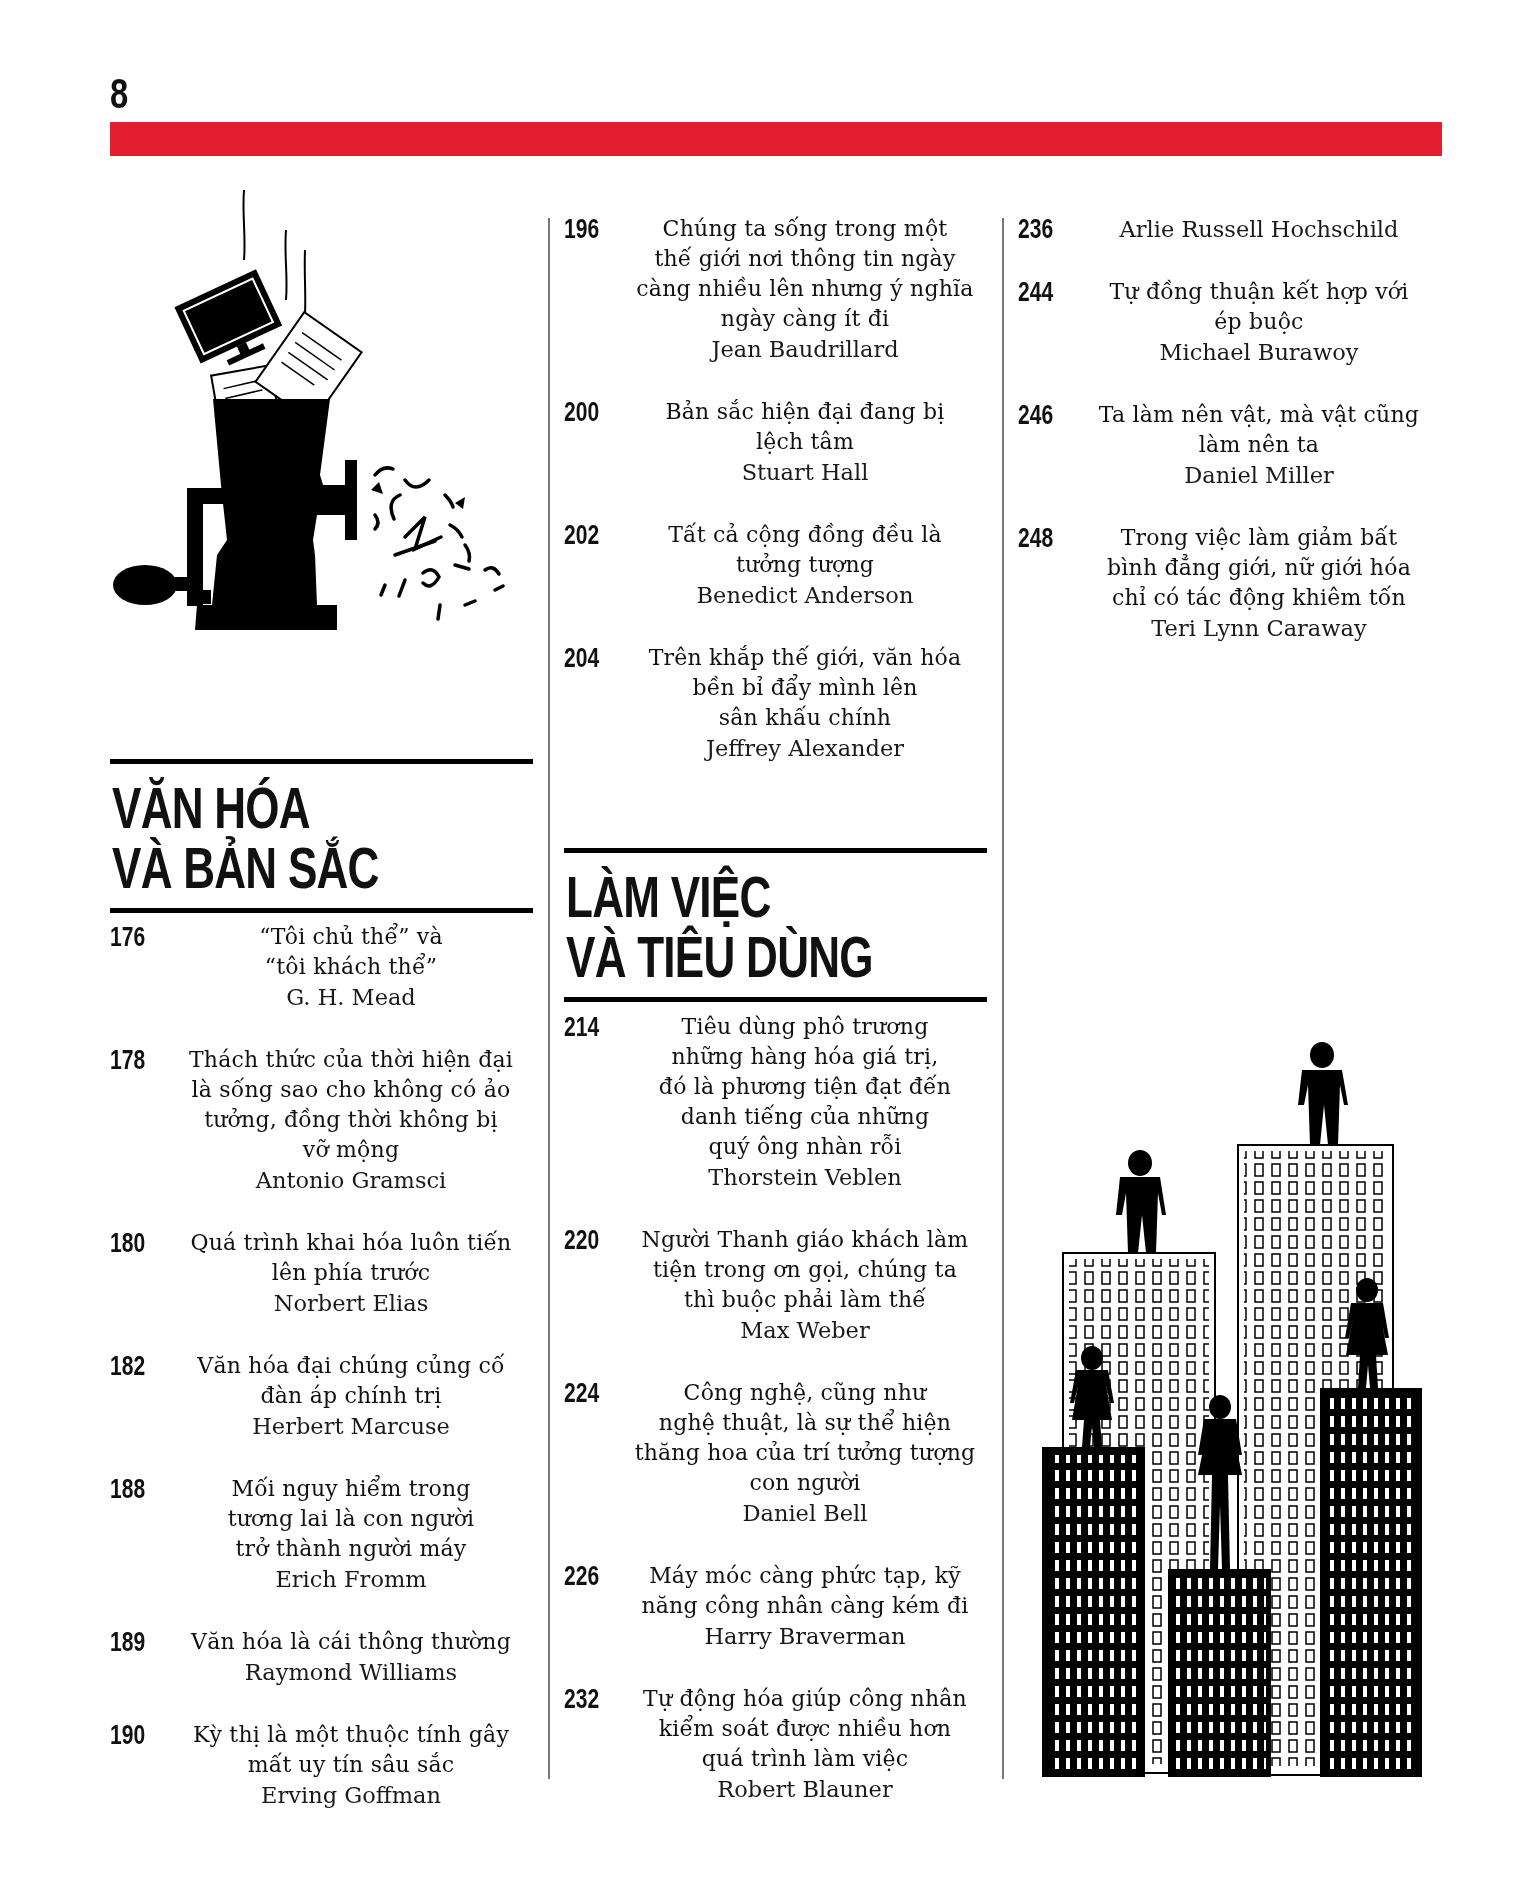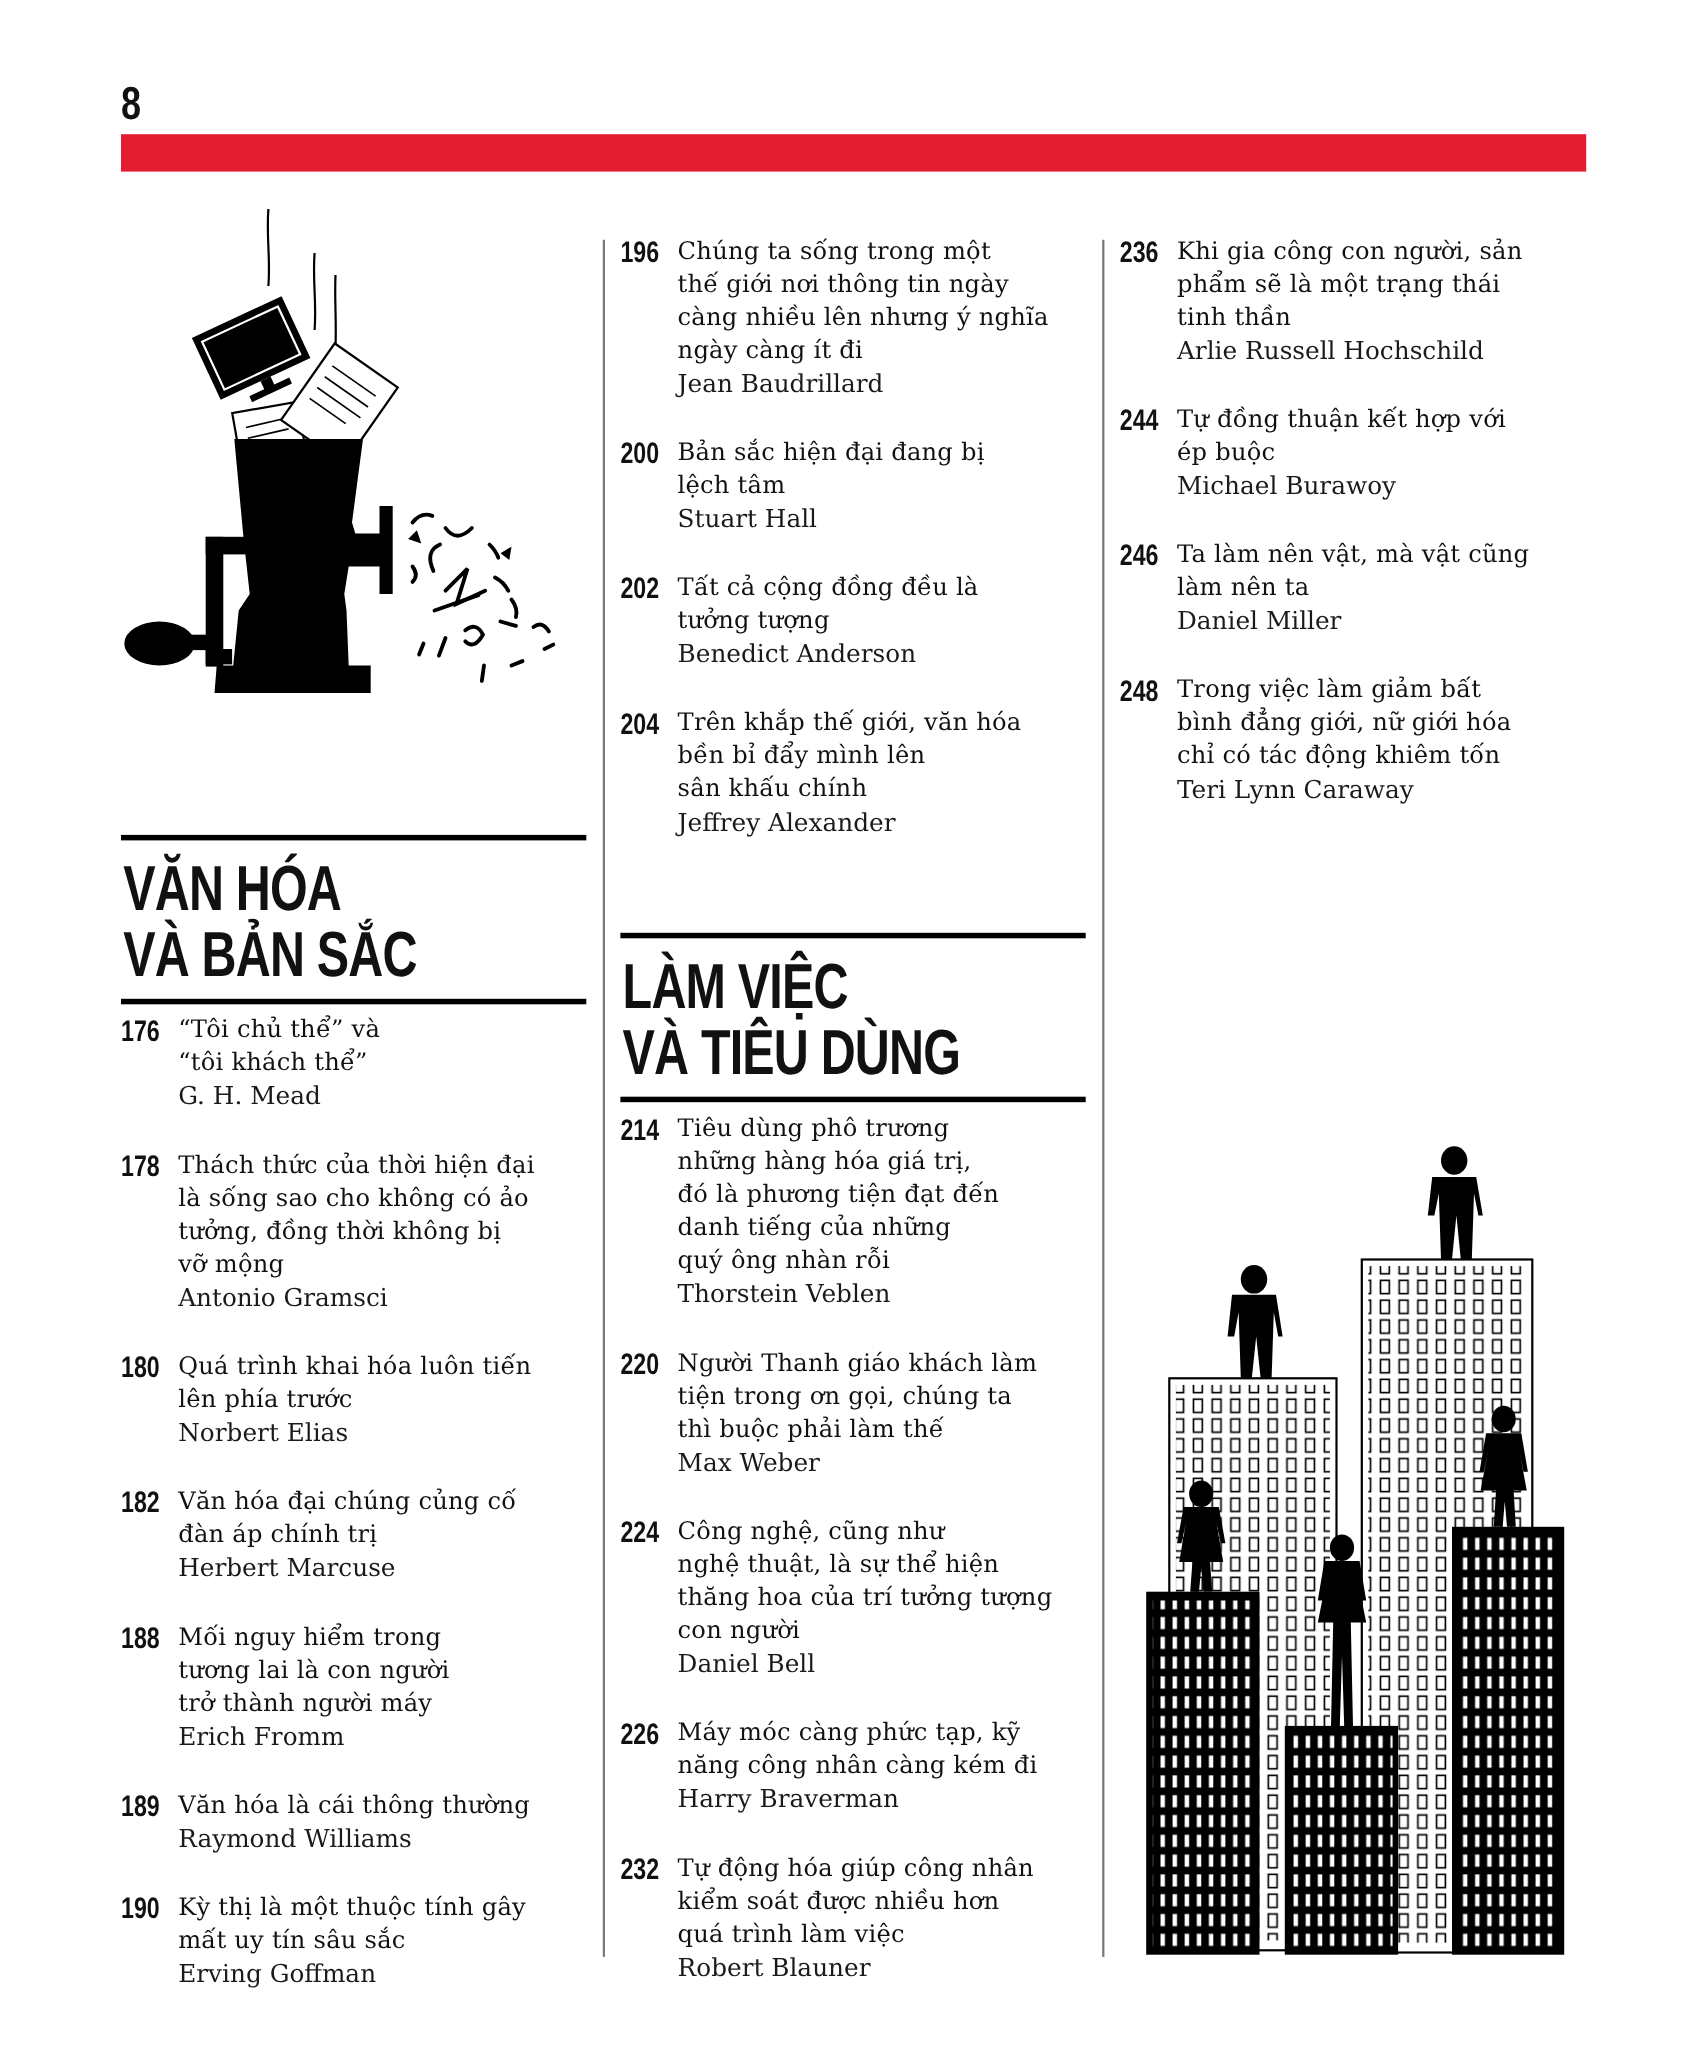--- a/index.html
+++ b/index.html
@@ -3,21 +3,21 @@
 <meta charset="utf-8">
 <style>
   html, body { margin: 0; padding: 0; background: #ffffff; }
   body { width: 1536px; height: 1882px; position: relative; overflow: hidden; color: #111; }
   .page-number {
     position: absolute; left: 110px; top: 70px;
     font-family: "Liberation Sans", sans-serif; font-weight: bold;
     font-size: 42px; line-height: 48px; transform: scaleX(0.78); transform-origin: left top;
   }
   .red-bar { position: absolute; left: 110px; top: 122px; width: 1332px; height: 34px; }
-  .col { position: absolute; }
+  .col { position: absolute; text-align: center; }
   .divider { position: absolute; width: 1.5px; background: #777; top: 218px; height: 1561px; }
   .section-head { position: absolute; }
   .rule { height: 5px; background: #000; }
   .section-title {
     font-family: "Liberation Sans", sans-serif; font-weight: bold;
     font-size: 58px; line-height: 60px; letter-spacing: -1px;
     transform: scaleX(0.76); transform-origin: left top; white-space: nowrap;
     margin: 14px 0 10px 2px;
   }
   .entry { position: relative; padding-left: 52px; margin-bottom: 33px; }
@@ -268,25 +268,20 @@
       <div>kiểm soát được nhiều hơn</div>
       <div>quá trình làm việc</div>
     </div>
     <div class="author">Robert Blauner</div>
   </div>
 </div>
 
 <div class="col" style="left:1018px; top:214px; width:430px;">
   <div class="entry">
     <div class="num">236</div>
-    <div class="title">
-      <div>Khi gia công con người, sản</div>
-      <div>phẩm sẽ là một trạng thái</div>
-      <div>tinh thần</div>
-    </div>
     <div class="author">Arlie Russell Hochschild</div>
   </div>
   <div class="entry">
     <div class="num">244</div>
     <div class="title">
       <div>Tự đồng thuận kết hợp với</div>
       <div>ép buộc</div>
     </div>
     <div class="author">Michael Burawoy</div>
   </div>

